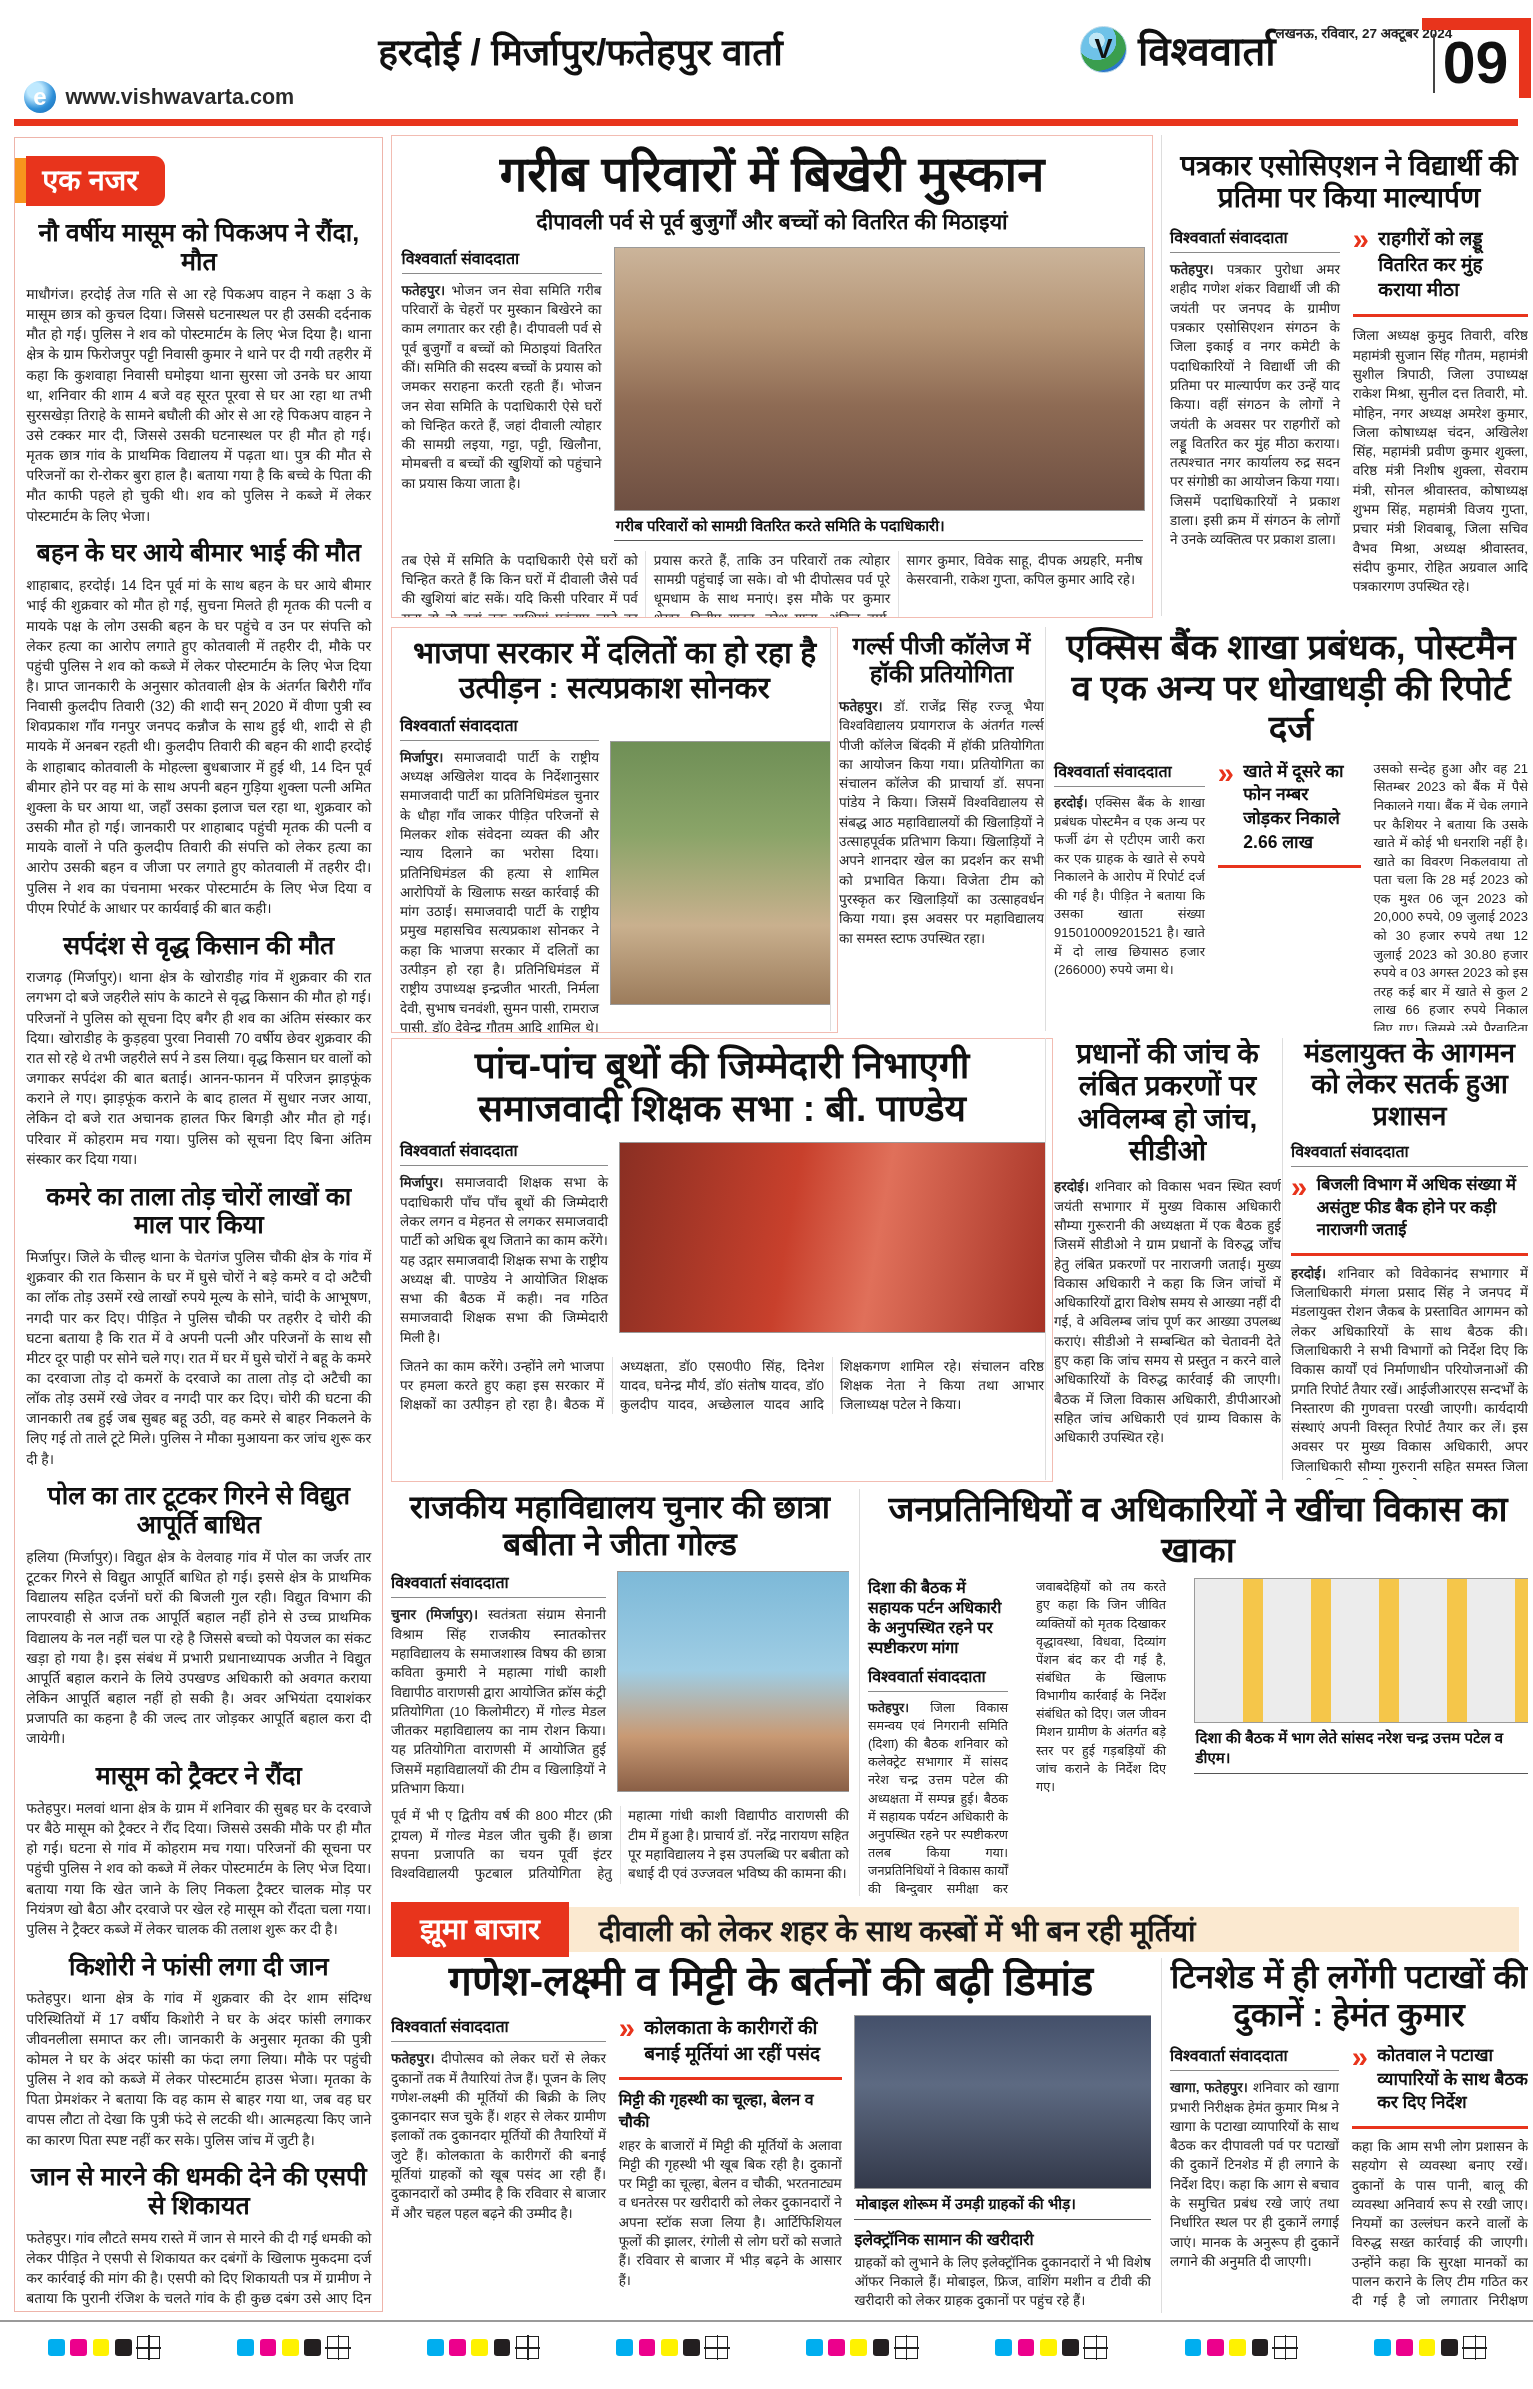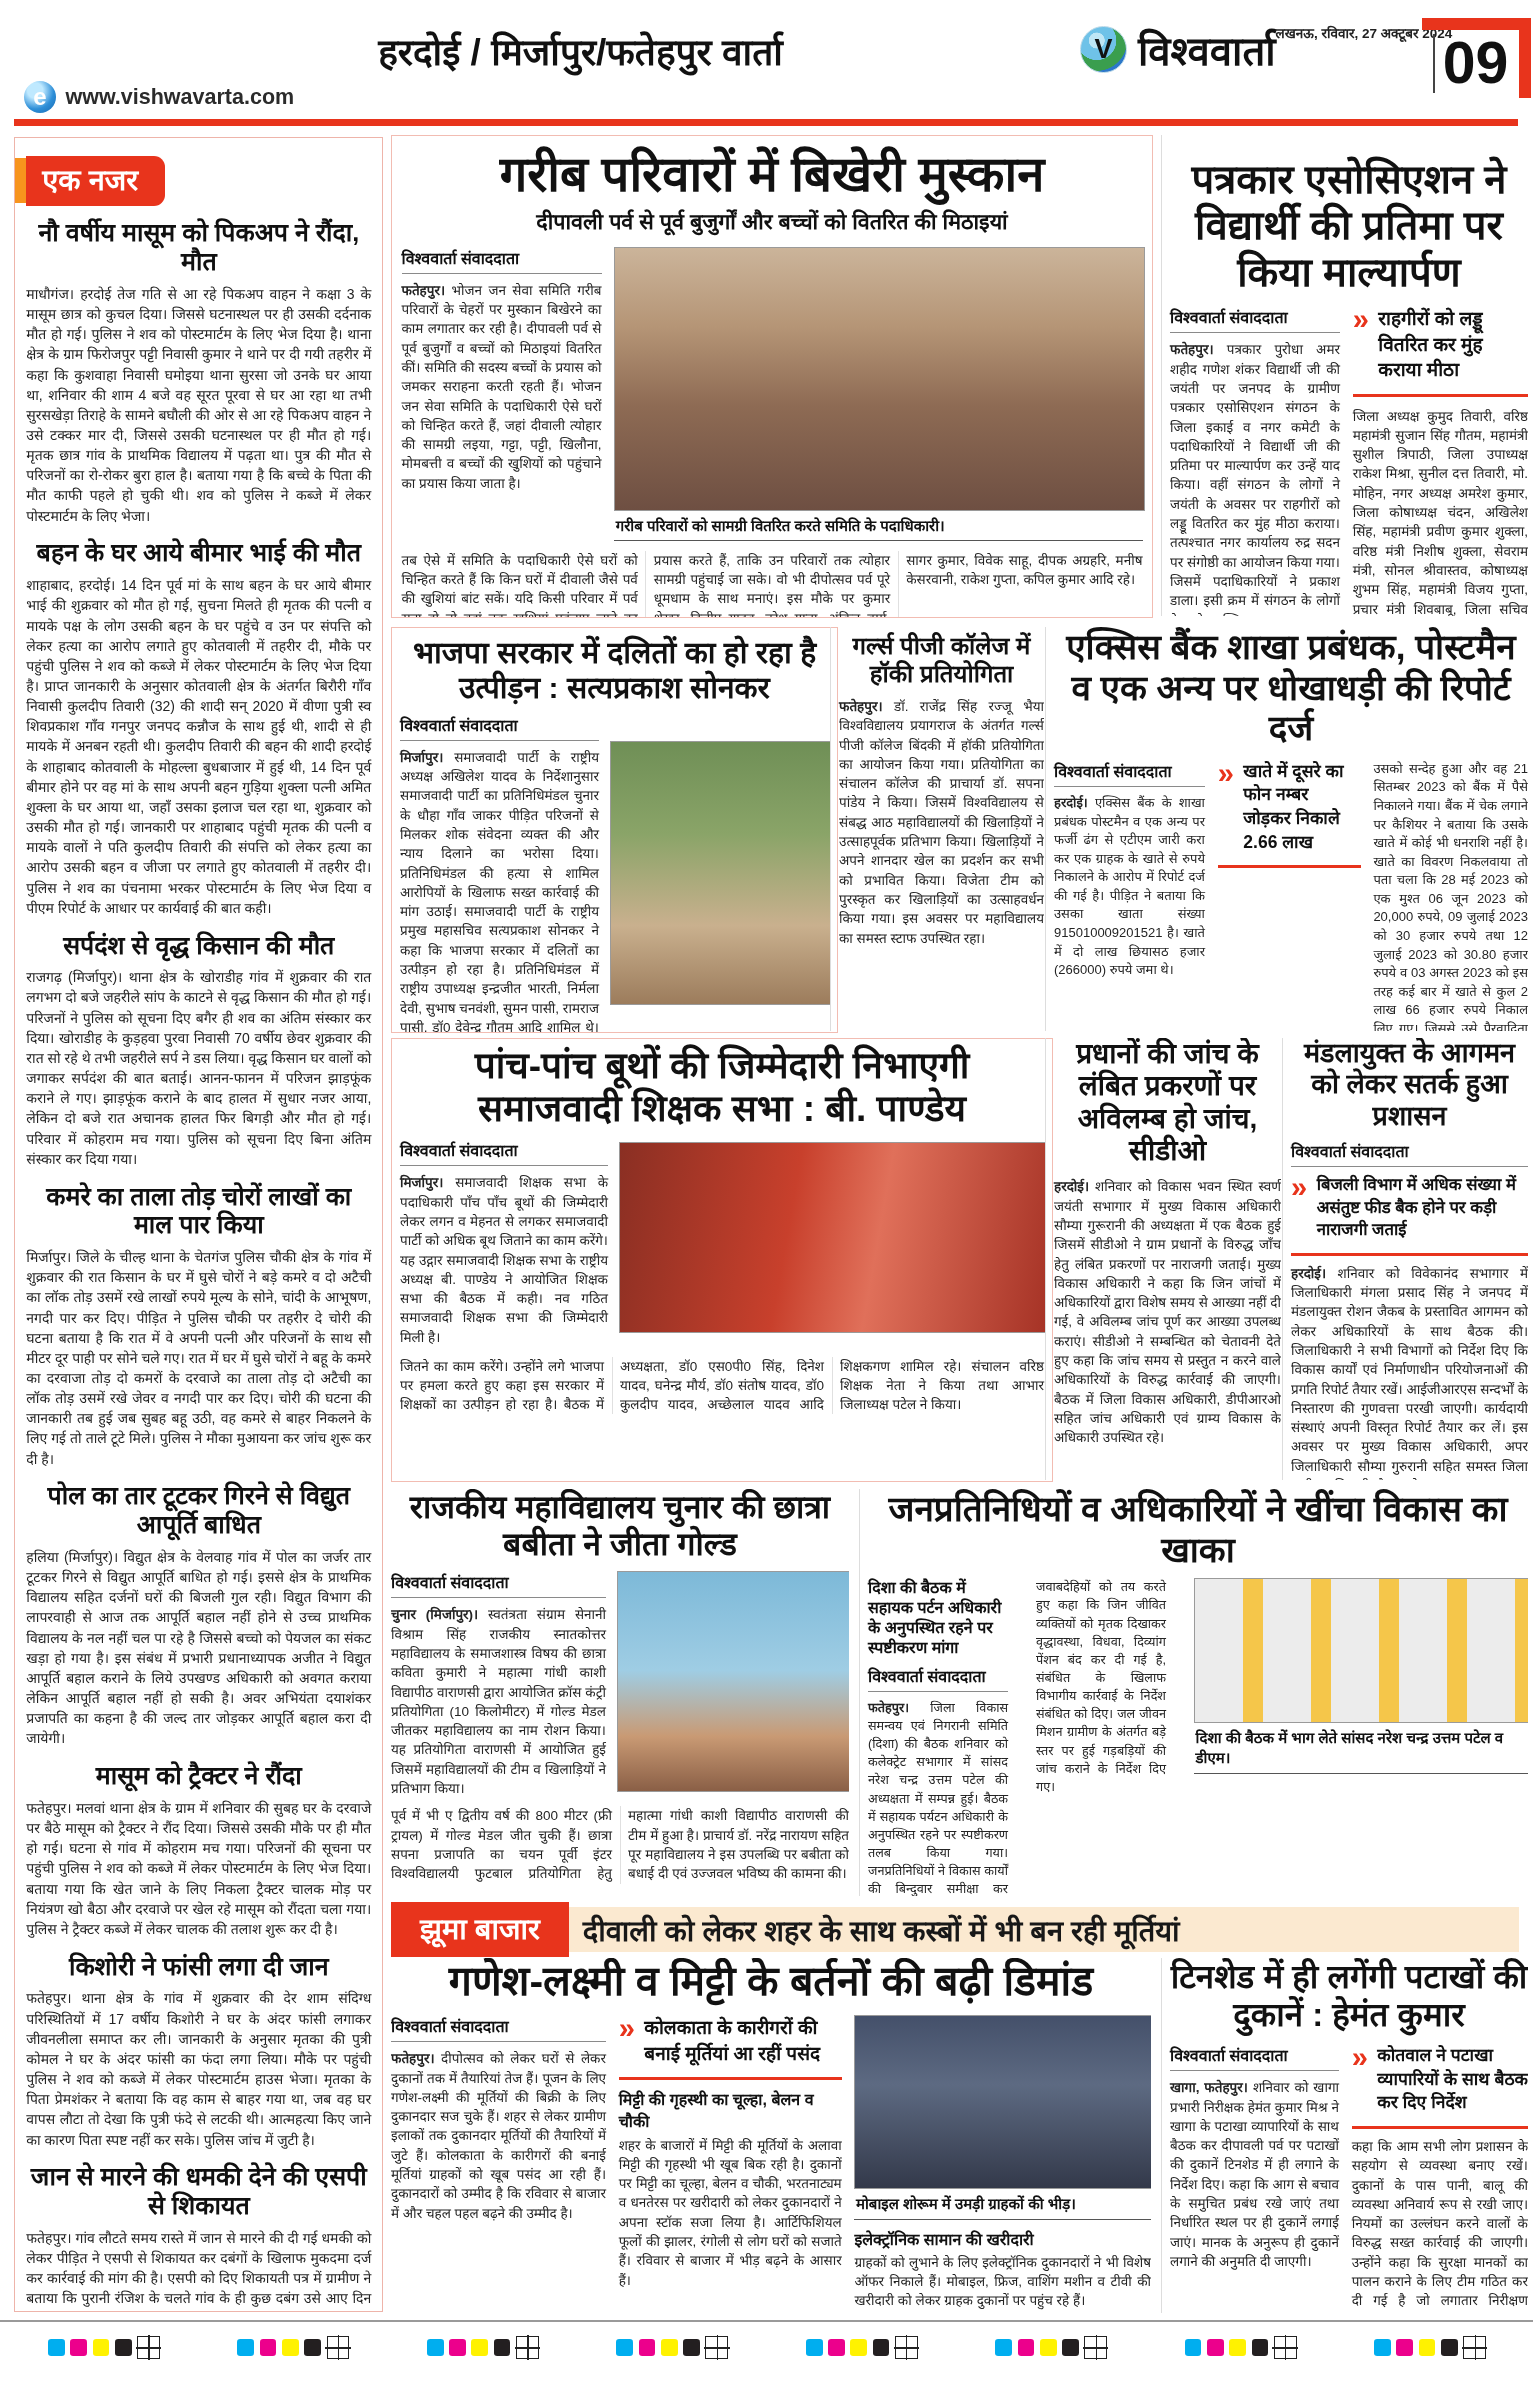--- a/index.html
+++ b/index.html
@@ -30,21 +30,21 @@
   .pageno{font-weight:bold;font-size:59px;color:#111;line-height:1;border-left:2.4px solid #444;padding-left:8px;}
   .corner{border-top:12.7px solid #e8341c;border-right:12.7px solid #e8341c;}
   .logo-globe{width:45px;height:45px;border-radius:50%;
     background:radial-gradient(circle at 35% 30%,#bfe6f5 0 18%,#6fc2e8 19% 45%,#3a9e4e 46% 70%,#2c77c9 71% 100%);
     display:flex;align-items:center;justify-content:center;font-weight:bold;font-size:27px;color:#111;border:1.6px solid #b9d8e8;}
   .e-icon{width:32px;height:32px;border-radius:50%;
     background:radial-gradient(circle at 35% 30%,#bfe9ff 0 25%,#2e8fd8 60%,#1565ad 100%);
     color:#fff;font-weight:bold;font-size:24px;display:flex;align-items:center;justify-content:center;}
   .website{font-weight:bold;font-size:21.5px;color:#2b2b2b;}
   .sub-bold{font-weight:bold;font-size:21.5px;text-align:center;line-height:1.25;color:#101010;}
-  .jhuma-strip{background:#fbe9d0;display:flex;align-items:center;gap:14px;}
+  .jhuma-strip{background:#fbe9d0;display:flex;align-items:center;gap:30px;}
   .jhuma-badge{background:#e8341c;color:#fff;font-weight:bold;font-size:29px;padding:6.4px 29px 9.5px;}
   .jhuma-text{font-weight:bold;font-size:29px;color:#181818;}
   .mini-sub{font-weight:bold;font-size:16px;margin:8px 0 3.2px;color:#111;}
   .marks{display:flex;justify-content:space-between;align-items:center;}
   .mark-group{display:flex;gap:5.6px;align-items:center;}
   .sq{width:16.7px;height:16.7px;border-radius:3.2px;}
   .sq.c{background:#00aeef}.sq.m{background:#ec008c}.sq.y{background:#fff200}.sq.k{background:#231f20}
   .reg{width:20.7px;height:20.7px;border:1.2px solid #222;position:relative;background:#fff;}
   .reg:before,.reg:after{content:"";position:absolute;background:#222;}
   .reg:before{left:50%;top:-2.4px;bottom:-2.4px;width:1.2px;}
@@ -134,21 +134,21 @@
       </div>
       <div style="flex:1;">
         <div class="photo ph-lead" style="width:100%;height:262px;"></div>
         <div class="caption">गरीब परिवारों को सामग्री वितरित करते समिति के पदाधिकारी।</div>
       </div>
     </div>
     <div class="body-txt cols3" style="margin:9.5px 9.5px 0;">तब ऐसे में समिति के पदाधिकारी ऐसे घरों को चिन्हित करते हैं कि किन घरों में दीवाली जैसे पर्व की खुशियां बांट सकें। यदि किसी परिवार में पर्व सूना हो तो वहां तक खुशियां पहुंचाए जाने का प्रयास करते हैं, ताकि उन परिवारों तक त्योहार सामग्री पहुंचाई जा सके। वो भी दीपोत्सव पर्व पूरे धूमधाम के साथ मनाएं। इस मौके पर कुमार शेखर, दिलीप यादव, नरेश गुप्ता, अंकित वर्मा, सागर कुमार, विवेक साहू, दीपक अग्रहरि, मनीष केसरवानी, राकेश गुप्ता, कपिल कुमार आदि रहे।</div>
   </div>
 
   <div class="abs" style="left:1161px;top:135px;width:358px;height:481px;overflow:hidden;border-left:0.8px solid #ddd;padding-left:8px;">
-    <div class="hl" style="font-size:40px;margin-top:21px;">पत्रकार एसोसिएशन ने विद्यार्थी की प्रतिमा पर किया माल्यार्पण</div>
+    <div class="hl" style="font-size:28px;margin-top:15px;">पत्रकार एसोसिएशन ने विद्यार्थी की प्रतिमा पर किया माल्यार्पण</div>
     <div style="display:flex;gap:12.7px;margin-top:11px;">
       <div style="width:170px;flex:none;">
         <div class="byline">विश्ववार्ता संवाददाता</div>
         <div class="body-txt"><b class="dl">फतेहपुर।</b> <span>पत्रकार पुरोधा अमर शहीद गणेश शंकर विद्यार्थी जी की जयंती पर जनपद के ग्रामीण पत्रकार एसोसिएशन संगठन के जिला इकाई व नगर कमेटी के पदाधिकारियों ने विद्यार्थी जी की प्रतिमा पर माल्यार्पण कर उन्हें याद किया। वहीं संगठन के लोगों ने जयंती के अवसर पर राहगीरों को लड्डू वितरित कर मुंह मीठा कराया। तत्पश्चात नगर कार्यालय रुद्र सदन पर संगोष्ठी का आयोजन किया गया। जिसमें पदाधिकारियों ने प्रकाश डाला। इसी क्रम में संगठन के लोगों ने उनके व्यक्तित्व पर प्रकाश डाला।</span></div>
       </div>
       <div style="flex:1;">
         <div class="pq">
           <span class="mark">»</span>
           <span class="pq-t">राहगीरों को लड्डू वितरित कर मुंह कराया मीठा</span>
         </div>

